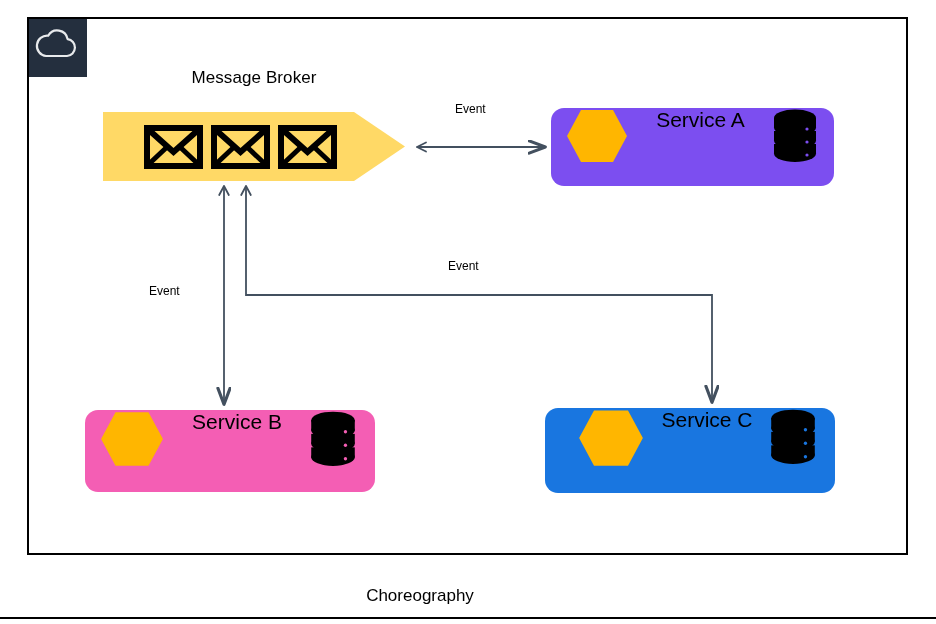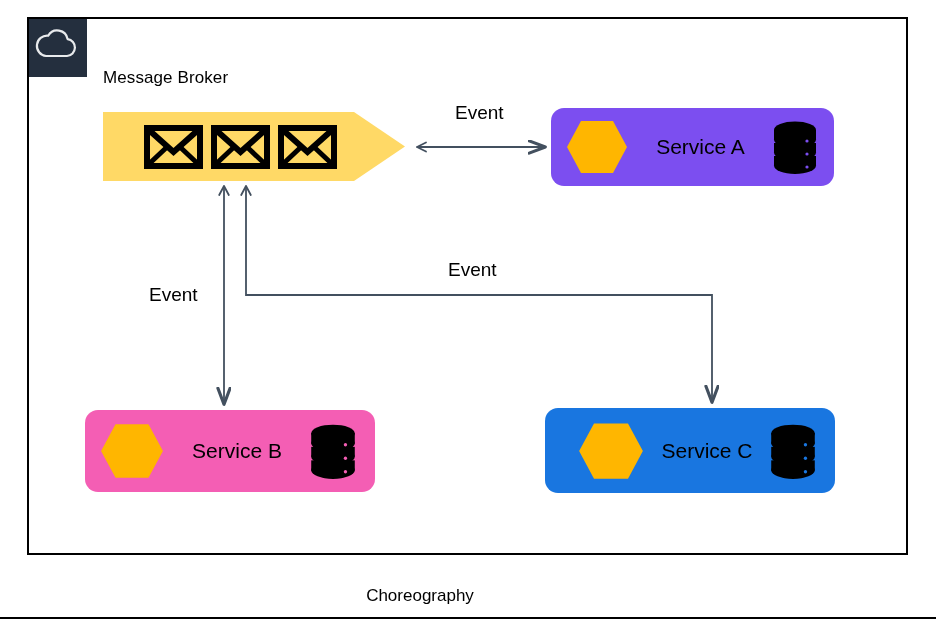--- a/index.html
+++ b/index.html
@@ -46,50 +46,49 @@
   #cloud-badge svg { display: block; }
 
   
   #broker-shape {
     left: 103px; top: 112px;
     width: 302px; height: 69px;
   }
   #broker-label {
     left: 103px; top: 68px;
     width: 302px;
-    text-align: left;
+    text-align: center;
     font-size: 17px;
     color: #000000;
     letter-spacing: .1px;
   }
 
   
   .service-box {
     border-radius: 13px;
     display: flex;
-    align-items: center;
     box-sizing: border-box;
   }
   .service-name {
     flex: 1;
     text-align: center;
     font-size: 21px;
     color: #000000;
     white-space: nowrap;
   }
   .hexagon { flex: none; }
   .db-icon { flex: none; }
 
   #service-a { left: 551px; top: 108px; width: 283px; height: 78px; background: #7c4ef0; padding: 0 16px 0 14px; }
   #service-b { left: 85px;  top: 410px; width: 290px; height: 82px; background: #f45eb4; padding: 0 18px 0 14px; }
   #service-c { left: 545px; top: 408px; width: 290px; height: 85px; background: #1976e0; padding: 0 18px 0 32px; }
 
   
   .edge-label {
-    font-size: 19px;
+    font-size: 12px;
     color: #000000;
     white-space: nowrap;
   }
   #label-event-a { left: 455px; top: 102px; }
   #label-event-b { left: 149px; top: 284px; }
   #label-event-c { left: 448px; top: 259px; }
 
   
   #caption {
     left: 0px; top: 586px;

